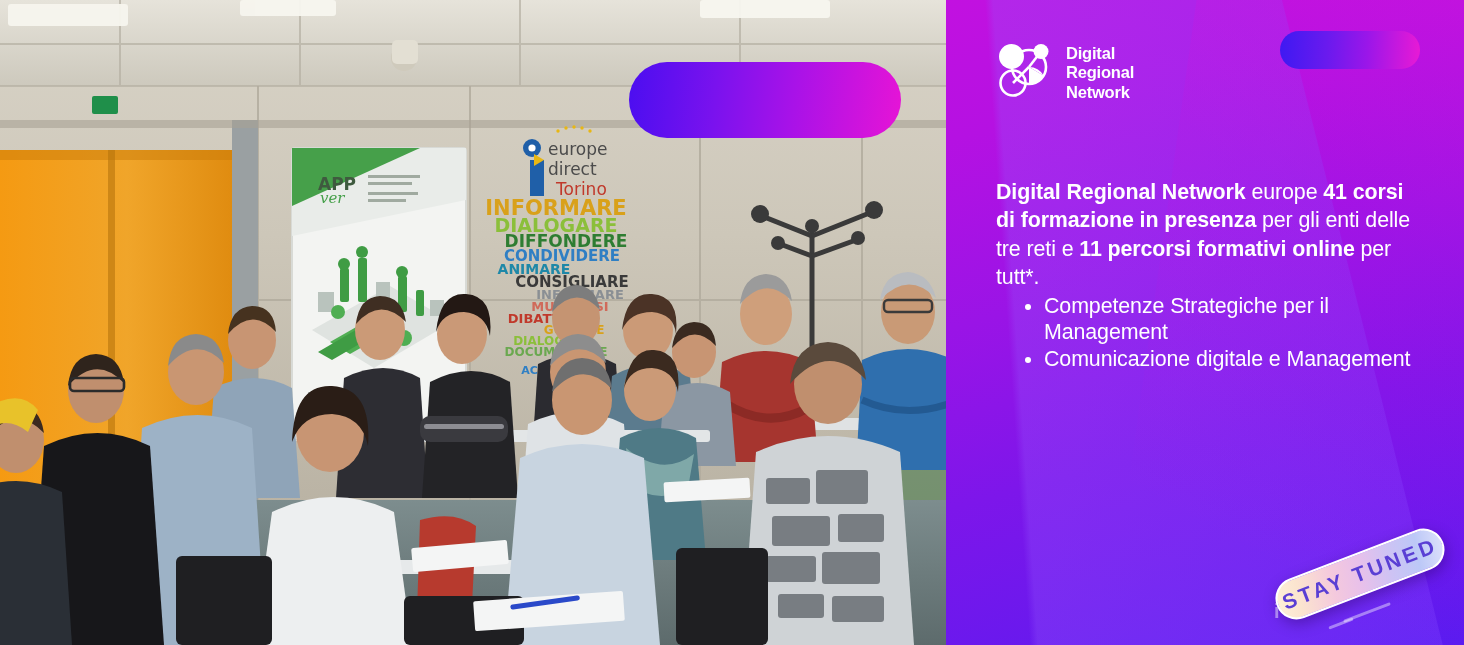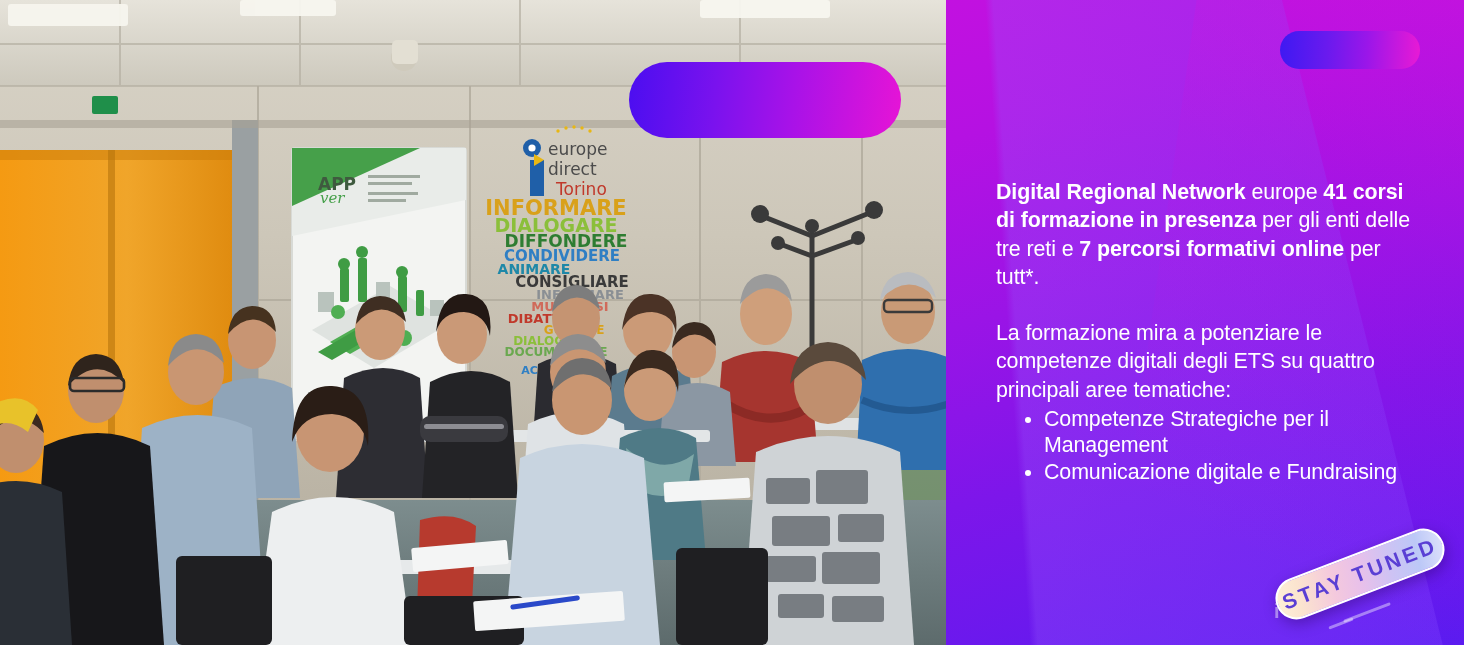--- a/index.html
+++ b/index.html
@@ -451,33 +451,51 @@
 
     <div class="photo-pill"></div>
   </div>
 
   <div class="panel">
     <div class="panel-band"></div>
     <div class="panel-band2"></div>
 
     <div class="panel-inner">
 
+      <div class="logo">
+        <svg class="logo-mark" viewBox="0 0 56 58">
+          <g fill="none" stroke="#ffffff" stroke-width="2.6">
+            <circle cx="31" cy="25" r="17"></circle>
+            <circle cx="15" cy="41" r="12.5"></circle>
+          </g>
+          <circle cx="13.5" cy="14.5" r="12.5" fill="#ffffff"></circle>
+          <circle cx="43" cy="9.5" r="7.5" fill="#ffffff"></circle>
+          <path d="M31 25 L43 9.5" stroke="#ffffff" stroke-width="2.6"></path>
+          <path d="M31 25 L15 41" stroke="#ffffff" stroke-width="2.6"></path>
+          <path d="M31 25 A17 17 0 0 1 45.5 33.5 L31 25 Z" fill="#ffffff"></path>
+          <path d="M31 25 L31 42 A17 17 0 0 0 45.5 33.5 Z" fill="#ffffff"></path>
+        </svg>
+        <div class="logo-words">
+          <span>Digital</span>
+          <span>Regional</span>
+          <span>Network</span>
+        </div>
+      </div>
 
       <div class="panel-pill"></div>
 
       <div class="copy">
         <p class="para">
-          <b>Digital Regional Network</b><span> europe </span><b>41 corsi di formazione in presenza</b><span> per gli enti delle tre reti e </span><b>7 percorsi formativi online</b><span> per tutt*.</span>
+          <b>Digital Regional Network</b><span> europe </span><b>41 corsi di formazione in presenza</b><span> per gli enti delle tre reti e </span><b>11 percorsi formativi online</b><span> per tutt*.</span>
         </p>
 
-        <p class="para para-2">La formazione mira a potenziare le competenze digitali degli ETS su quattro principali aree tematiche:</p>
 
         <ul class="bullets">
           <li>Competenze Strategiche per il Management</li>
-          <li>Comunicazione digitale e Fundraising</li>
+          <li>Comunicazione digitale e Management</li>
         </ul>
       </div>
 
       <div class="sticker-wrap">
         <div class="sticker-dash dash-a"></div>
         <div class="sticker-dash dash-b"></div>
         <div class="sticker">
           <span>STAY TUNED</span>
         </div>
         <div class="sticker-i">i</div>

